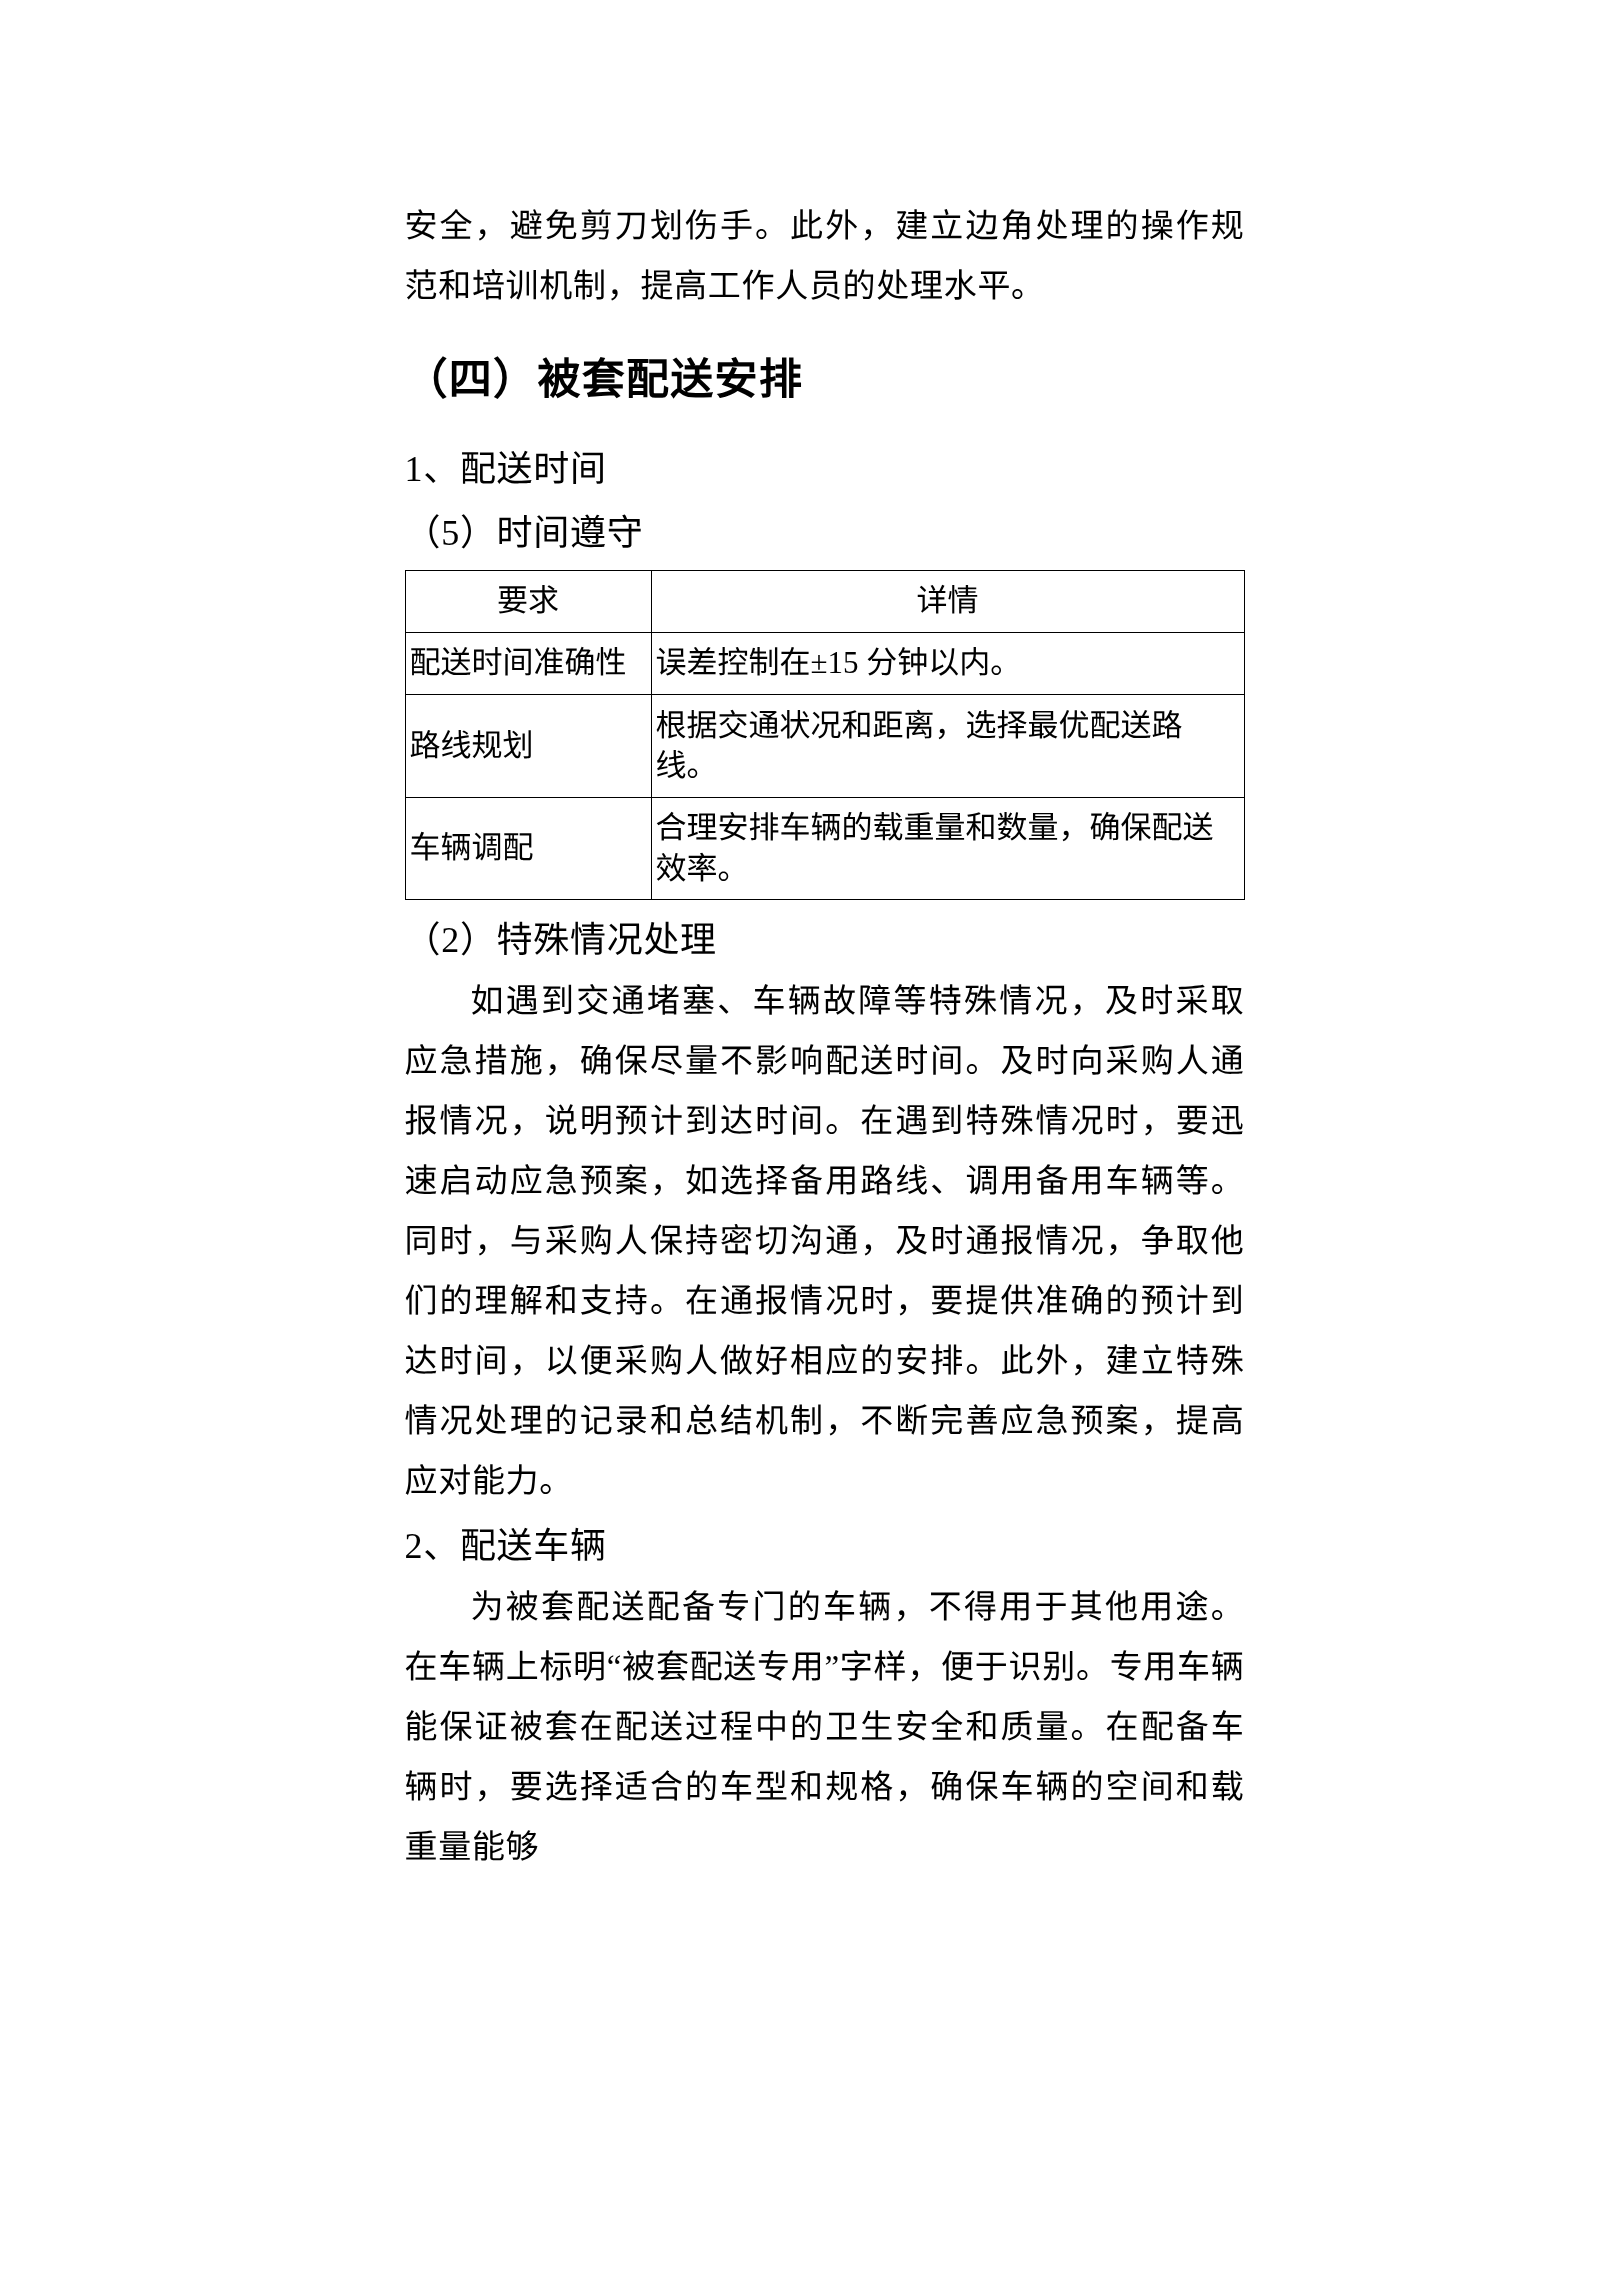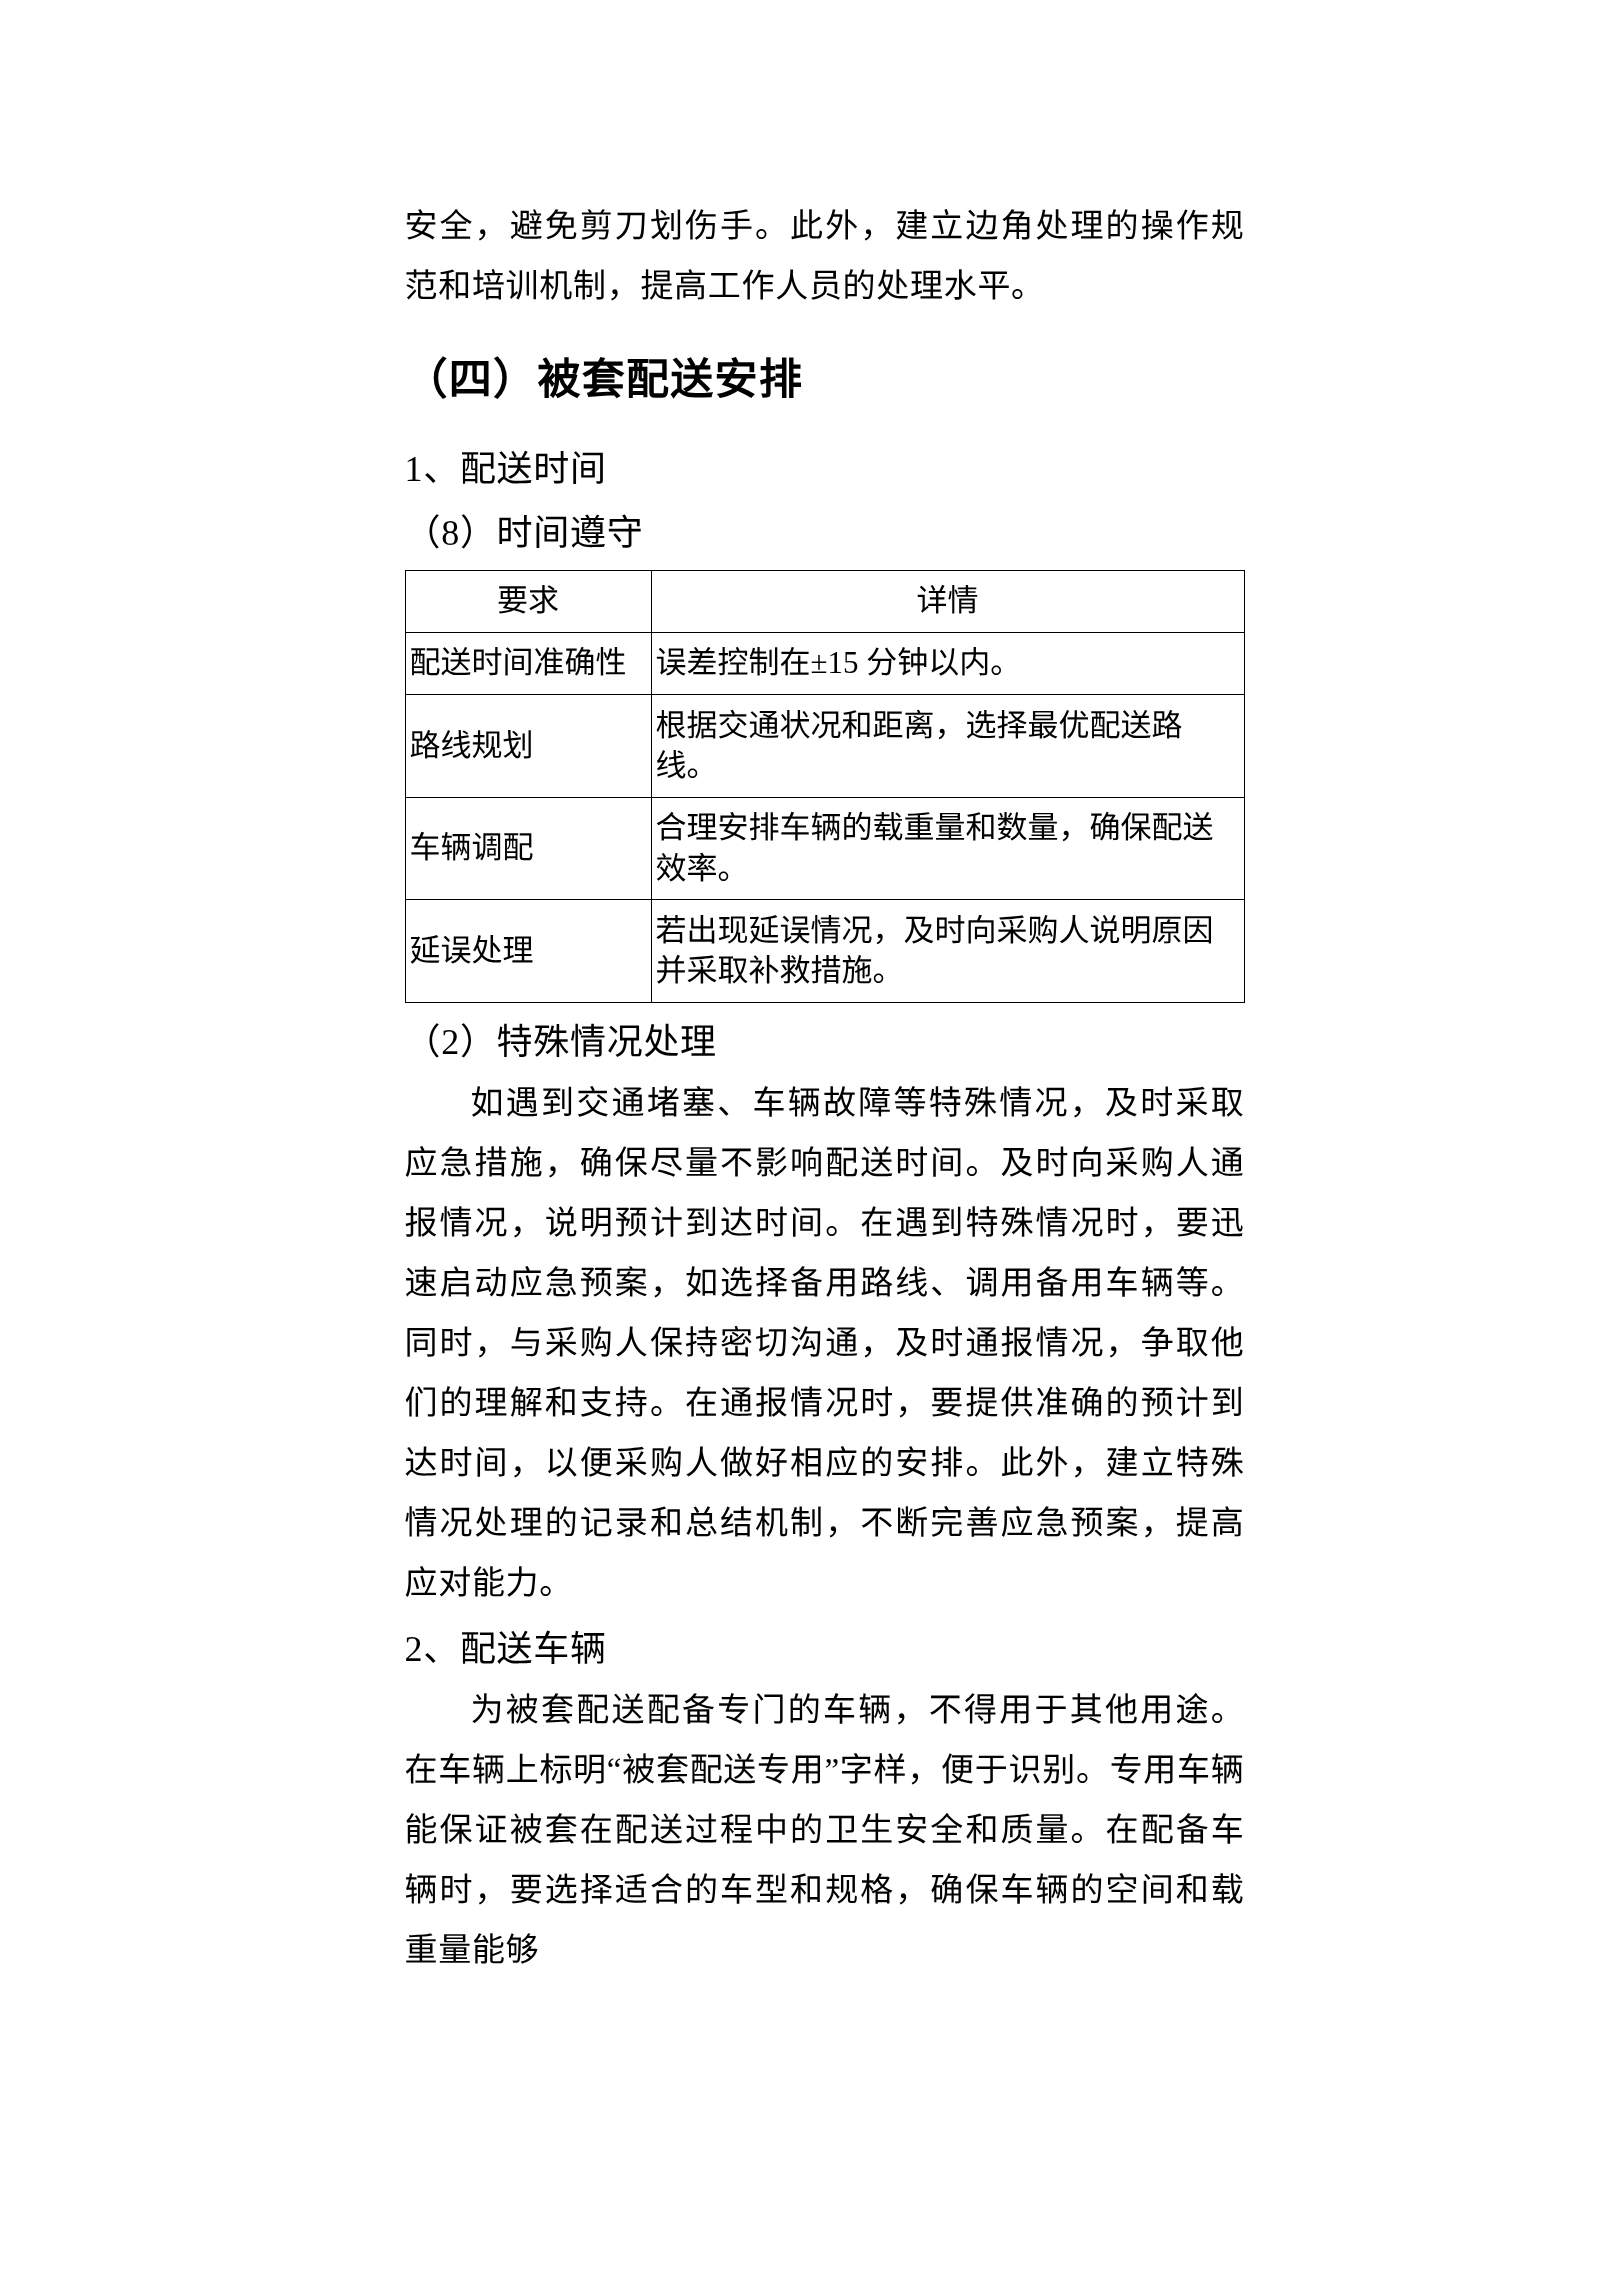--- a/index.html
+++ b/index.html
@@ -65,21 +65,21 @@
 <body>
 
 <div class="page">
 
   <p class="body-text">安全，避免剪刀划伤手。此外，建立边角处理的操作规范和培训机制，提高工作人员的处理水平。</p>
 
   <h1 class="heading1">（四）被套配送安排</h1>
 
   <p class="list-title">1、配送时间</p>
 
-  <p class="list-title">（8）时间遵守</p>
+  <p class="list-title">（5）时间遵守</p>
 
 
   <table class="doc-table">
     <colgroup>
         <col class="c1">
         <col>
       </colgroup>
     <thead>
       <tr>
         <th>要求</th>
@@ -92,24 +92,20 @@
         <td>误差控制在±15 分钟以内。</td>
       </tr>
       <tr>
         <td>路线规划</td>
         <td>根据交通状况和距离，选择最优配送路线。</td>
       </tr>
       <tr>
         <td>车辆调配</td>
         <td>合理安排车辆的载重量和数量，确保配送效率。</td>
       </tr>
-      <tr>
-        <td>延误处理</td>
-        <td>若出现延误情况，及时向采购人说明原因并采取补救措施。</td>
-      </tr>
     </tbody>
   </table>
 
   <p class="list-title">（2）特殊情况处理</p>
 
   <p class="body-text indent">如遇到交通堵塞、车辆故障等特殊情况，及时采取应急措施，确保尽量不影响配送时间。及时向采购人通报情况，说明预计到达时间。在遇到特殊情况时，要迅速启动应急预案，如选择备用路线、调用备用车辆等。同时，与采购人保持密切沟通，及时通报情况，争取他们的理解和支持。在通报情况时，要提供准确的预计到达时间，以便采购人做好相应的安排。此外，建立特殊情况处理的记录和总结机制，不断完善应急预案，提高应对能力。</p>
 
   <p class="list-title">2、配送车辆</p>
 
 

